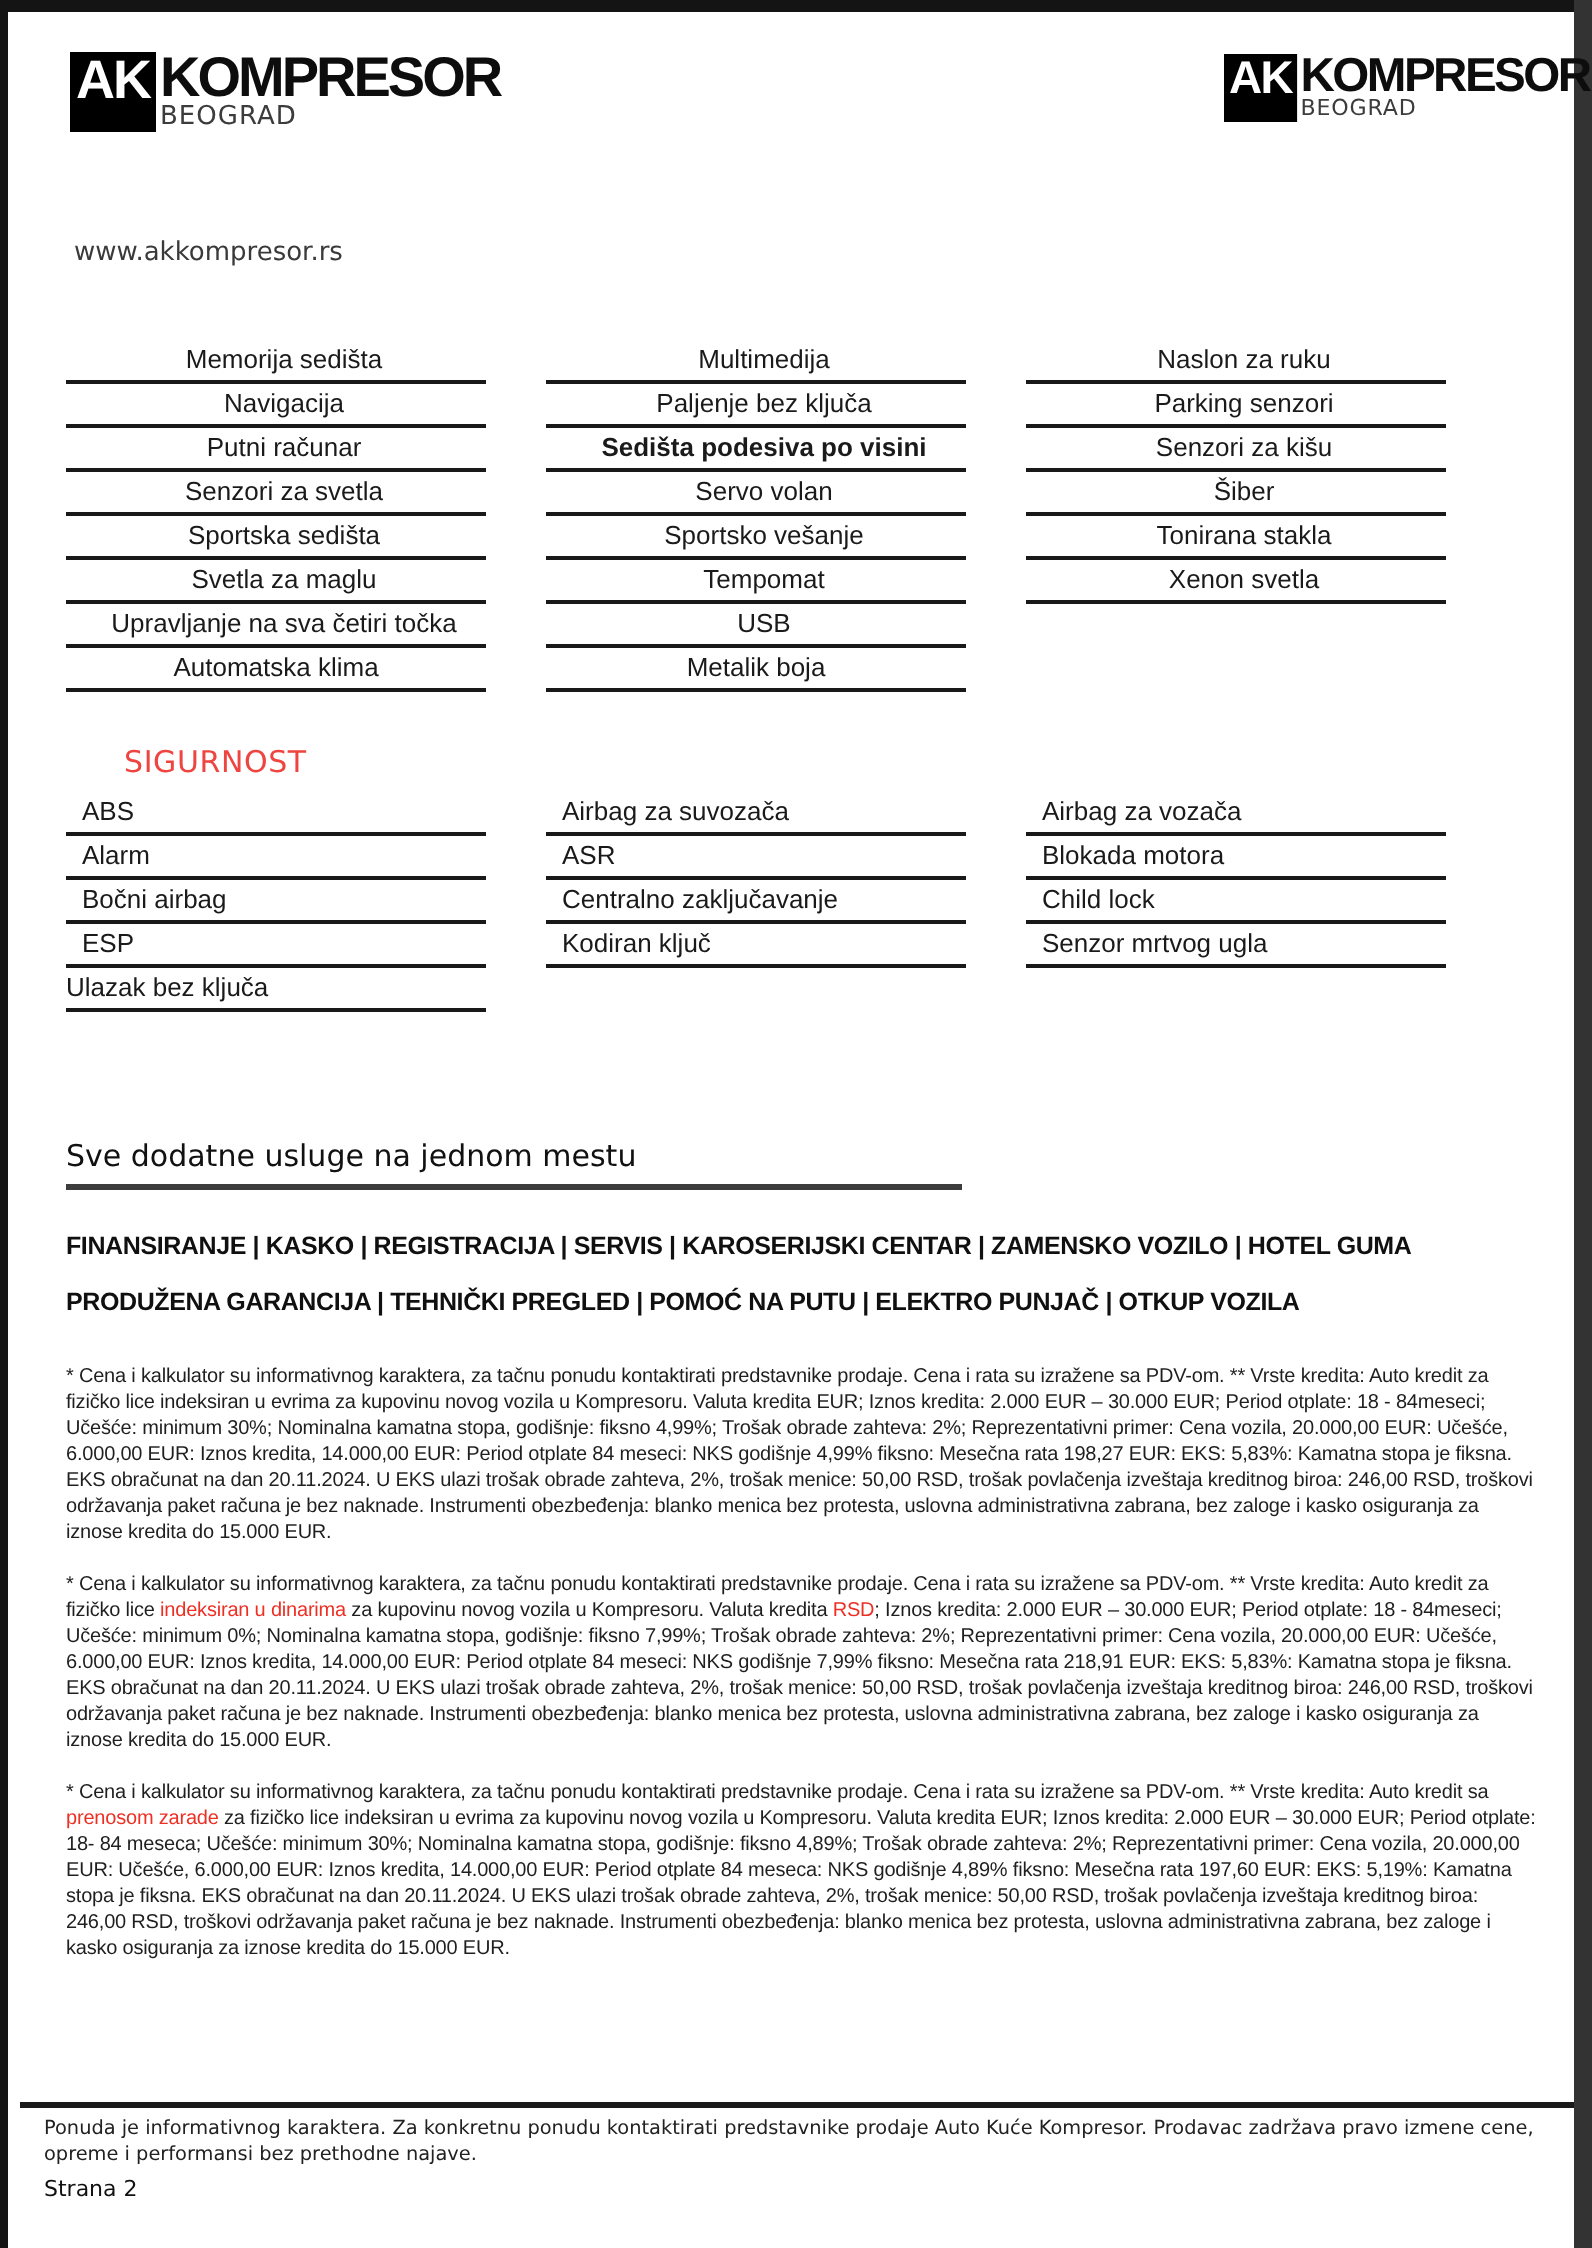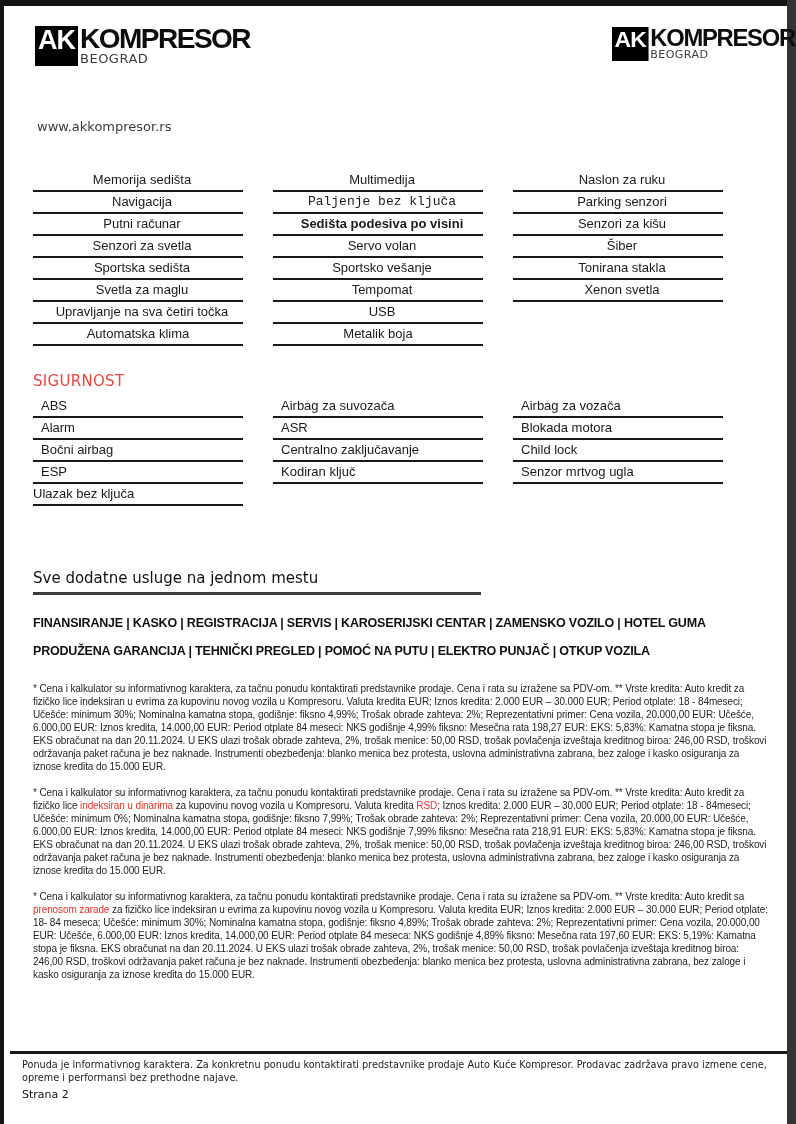--- a/index.html
+++ b/index.html
@@ -28,21 +28,21 @@
 
   
   .feat-grid{position:absolute;left:33px;display:grid;grid-template-columns:210px 210px 210px;column-gap:30px;}
   .grid-equipment{top:170px;text-align:center;}
   .grid-sigurnost{top:396px;}
   .feat{box-sizing:border-box;height:22px;padding:2px 0 0 8px;border-bottom:2px solid #191919;
     font-size:13px;line-height:15px;white-space:nowrap;overflow:visible;}
   .outdent-last .feat:last-child{padding-left:0;}
 
   .section-title{position:absolute;left:33px;font-family:"DejaVu Sans",sans-serif;}
-  .sigurnost-title{top:372px;font-size:15px;letter-spacing:0.3px;}
+  .sigurnost-title{top:372px;font-size:15px;letter-spacing:0.3px;margin-left:29px;}
   .usluge-title{top:569px;font-size:15px;color:#111111;}
   .usluge-underline{position:absolute;left:33px;top:592px;width:448px;height:3px;background:#3d3d3d;}
 
   .services-line{position:absolute;left:33px;font-weight:bold;font-size:12.5px;
     letter-spacing:-0.2px;color:#101010;white-space:nowrap;}
   .services-1{top:616px;}
   .services-2{top:644px;}
 
   .disclaimers{position:absolute;left:33px;top:682px;width:737px;}
   .disclaimer{margin:0 0 13px 0;font-size:10px;line-height:13px;color:#1f1f1f;
@@ -86,21 +86,21 @@
         <div class="feat" style="border-bottom-color: rgb(25, 25, 25);"><span>Navigacija</span></div>
         <div class="feat" style="border-bottom-color: rgb(25, 25, 25);"><span>Putni računar</span></div>
         <div class="feat" style="border-bottom-color: rgb(25, 25, 25);"><span>Senzori za svetla</span></div>
         <div class="feat" style="border-bottom-color: rgb(25, 25, 25);"><span>Sportska sedišta</span></div>
         <div class="feat" style="border-bottom-color: rgb(25, 25, 25);"><span>Svetla za maglu</span></div>
         <div class="feat" style="border-bottom-color: rgb(25, 25, 25);"><span>Upravljanje na sva četiri točka</span></div>
         <div class="feat" style="border-bottom-color: rgb(25, 25, 25);"><span>Automatska klima</span></div>
       </div>
     <div class="feat-col outdent-last">
         <div class="feat" style="border-bottom-color: rgb(25, 25, 25);"><span>Multimedija</span></div>
-        <div class="feat" style="border-bottom-color: rgb(25, 25, 25); font-family: Liberation Mono, monospace;"><span>Paljenje bez ključa</span></div>
+        <div class="feat" style="border-bottom-color: rgb(25, 25, 25);"><span>Paljenje bez ključa</span></div>
         <div class="feat" style="border-bottom-color: rgb(25, 25, 25); font-weight: bold;"><span>Sedišta podesiva po visini</span></div>
         <div class="feat" style="border-bottom-color: rgb(25, 25, 25);"><span>Servo volan</span></div>
         <div class="feat" style="border-bottom-color: rgb(25, 25, 25);"><span>Sportsko vešanje</span></div>
         <div class="feat" style="border-bottom-color: rgb(25, 25, 25);"><span>Tempomat</span></div>
         <div class="feat" style="border-bottom-color: rgb(25, 25, 25);"><span>USB</span></div>
         <div class="feat" style="border-bottom-color: rgb(25, 25, 25);"><span>Metalik boja</span></div>
       </div>
     <div class="feat-col">
         <div class="feat" style="border-bottom-color: rgb(25, 25, 25);"><span>Naslon za ruku</span></div>
         <div class="feat" style="border-bottom-color: rgb(25, 25, 25);"><span>Parking senzori</span></div>

